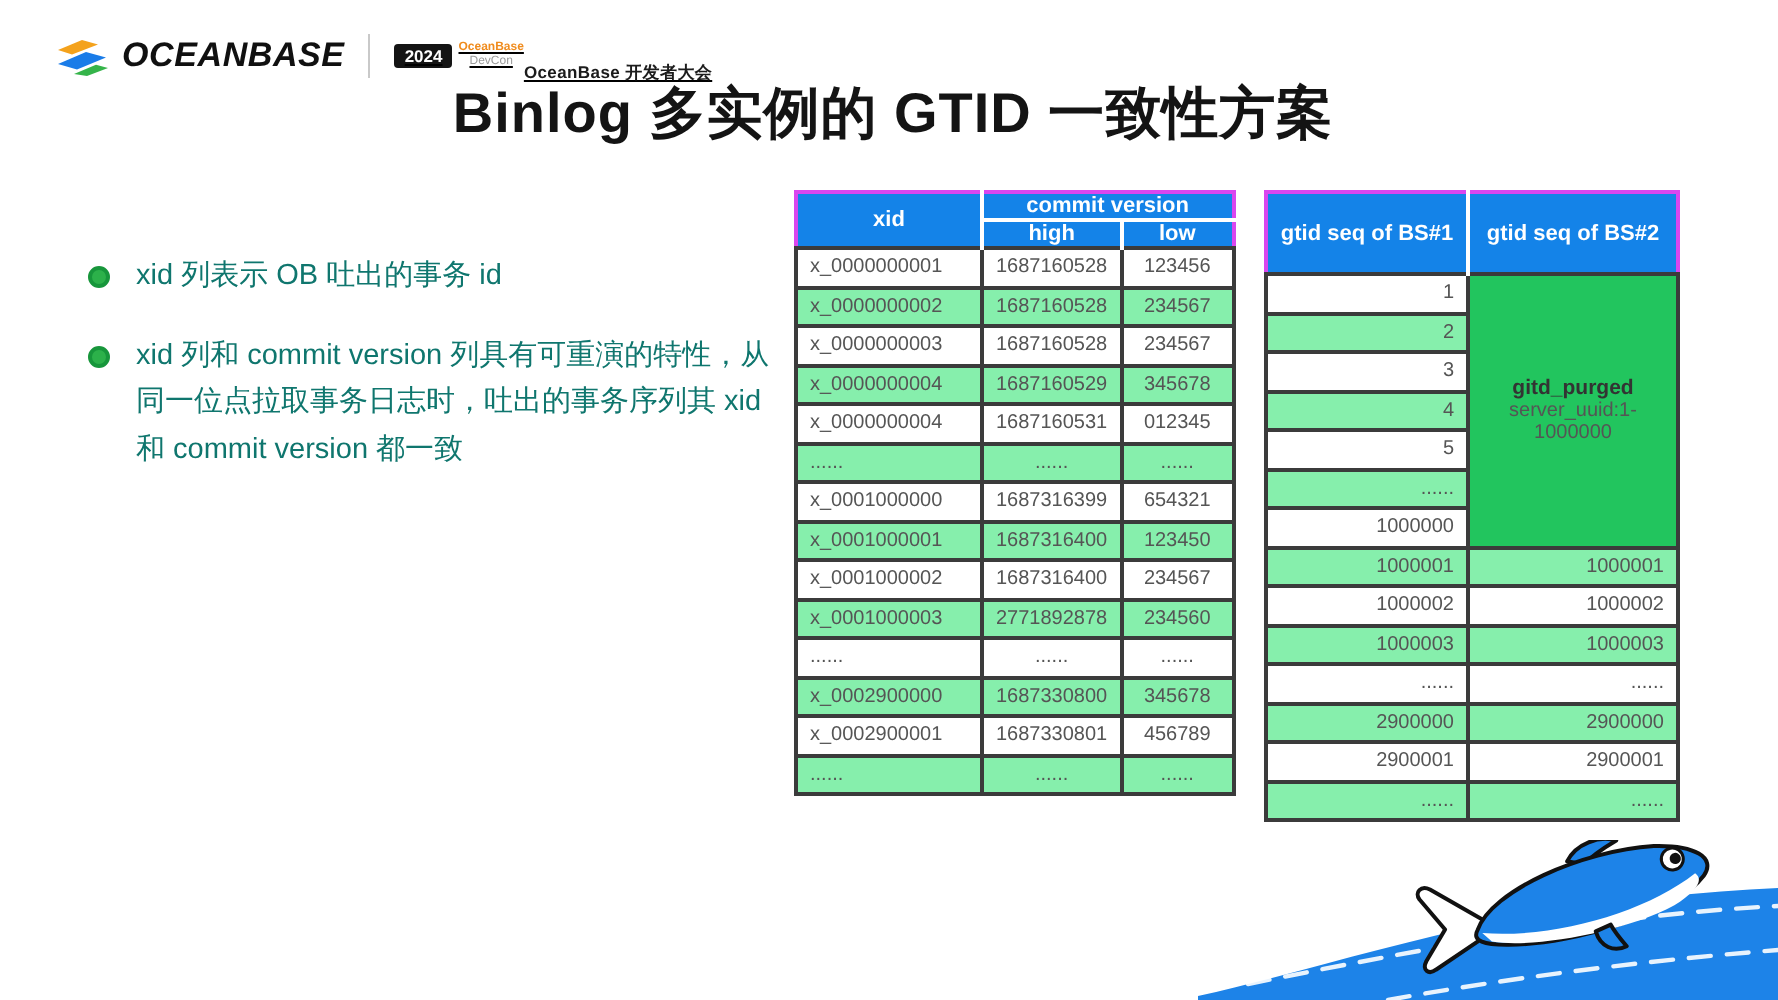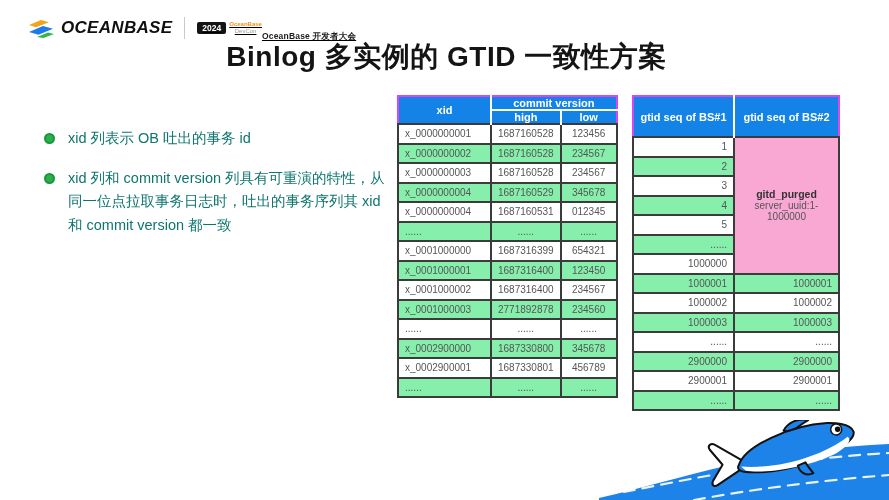--- a/index.html
+++ b/index.html
@@ -40,21 +40,21 @@
   .tbl th.h12 { height:12px; }
   .tbl th.h26 { height:41px; }
   .tbl th.w-left { border-left:2px solid #fff; }
   .tbl th.w-top  { border-top:2px solid #fff; }
   .tbl td { border:2px solid #3b3b3b; font-size:10px; color:#555;
             height:19.5px; padding:0 6px; background:#fff; white-space:nowrap; overflow:hidden; }
   .tbl tr.alt td { background:#86efac; }
   .tbl td.a-left { text-align:left; }
   .tbl td.a-center { text-align:center; }
   .tbl td.a-right { text-align:right; }
-  .tbl td.merged { background:#f9a8d4; text-align:center; vertical-align:middle; white-space:normal; }
+  .tbl td.merged { background:#22c55e; text-align:center; vertical-align:middle; white-space:normal; }
   .merged .m1 { font-weight:bold; font-size:10.5px; color:#333; }
   .merged .m2 { font-size:10px; color:#555; }
 
   
   .wave { position:absolute; right:0; bottom:0; display:block; }
 </style>
 </head>
 <body>
 
 <div class="slide">

